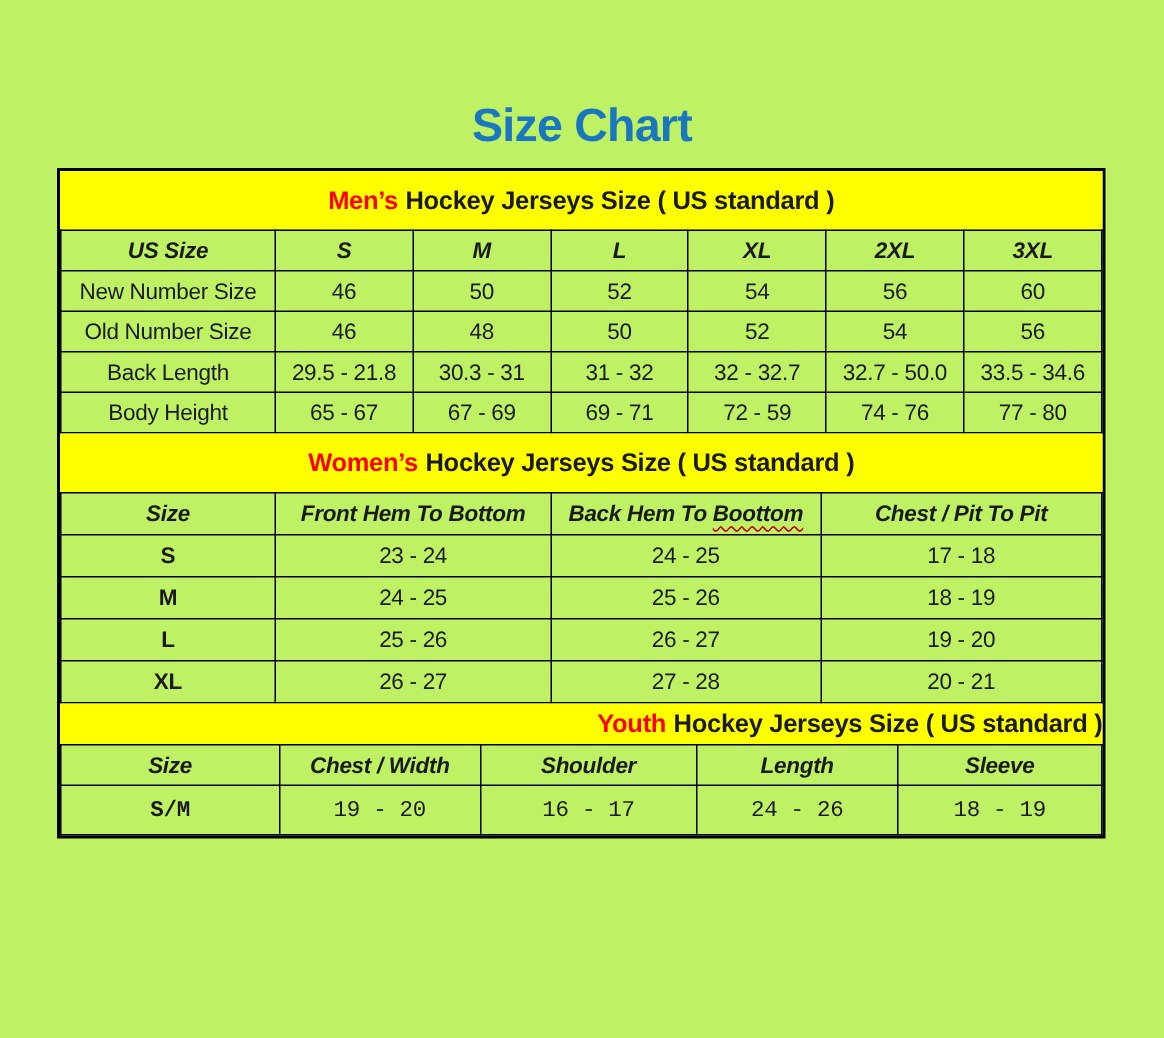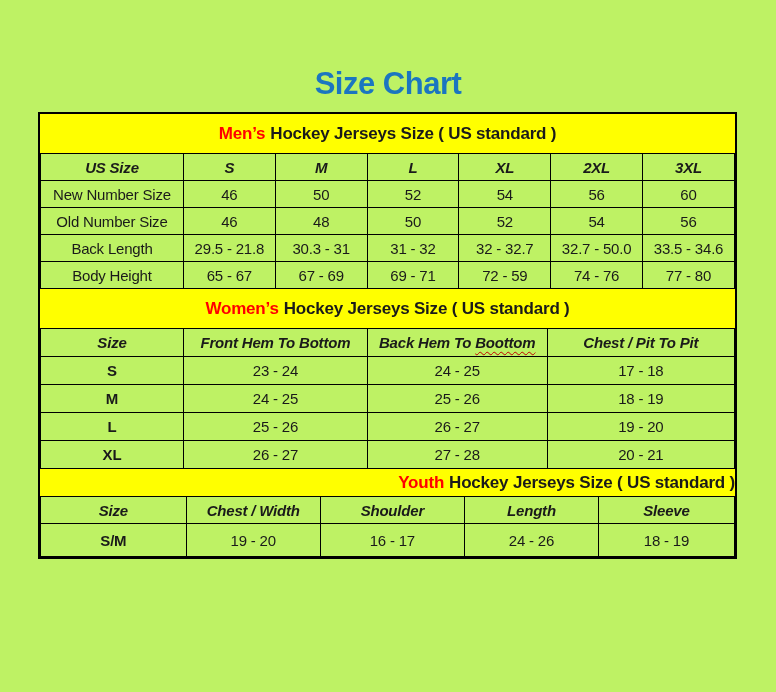--- a/index.html
+++ b/index.html
@@ -37,21 +37,21 @@
   table.tbl th,table.tbl td{
     border:1.5px solid var(--line-black);
     text-align:center;vertical-align:middle;
     font-size:15px;letter-spacing:-0.2px;
     overflow:hidden;white-space:nowrap;
   }
   table.tbl th{font-weight:bold;font-style:italic;}
   tr.r-mens{height:27px;}
   tr.r-womens{height:28px;}
   tr.r-youth-h{height:27px;}
-  tr.r-youth{height:33px;}
+  tr.r-youth{height:33px;font-family:Liberation Mono, monospace;}
   td.lbl-bold{font-weight:bold;}
   .misspell{
     text-decoration:underline wavy var(--squiggle-red);
     text-decoration-thickness:1px;
     text-underline-offset:3px;
   }
 </style>
 </head>
 <body>
 

